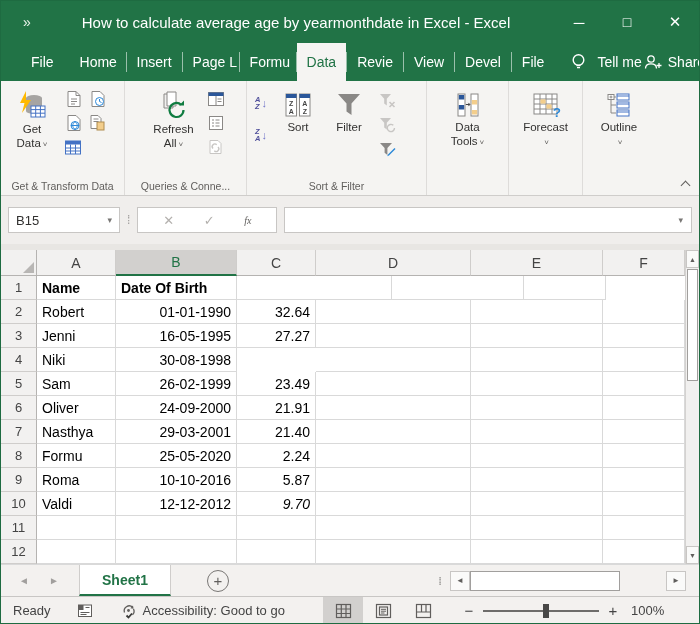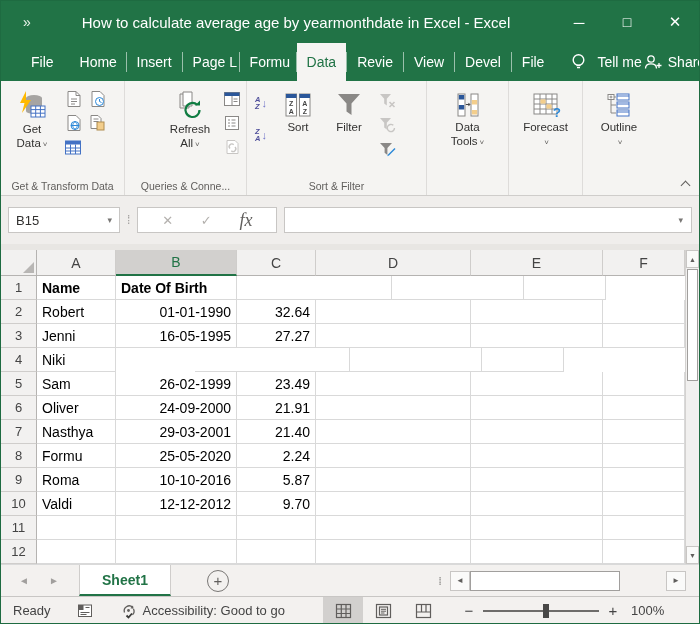--- a/index.html
+++ b/index.html
@@ -41,21 +41,21 @@
   .collapse { position:absolute; right:8px; bottom:6px; width:10px; height:10px; }
   .collapse::before { content:""; position:absolute; left:1px; top:3px; width:6px; height:6px; border-left:1.6px solid #605e5c; border-top:1.6px solid #605e5c; transform:rotate(45deg); }
 
   
   .fbar { height:48px; background:#f0eeec; display:flex; align-items:center; padding:0 7px; gap:7px; flex:none; }
   .namebox { width:112px; height:26px; background:#fff; border:1px solid #c8c6c4; display:flex; align-items:center; font-size:13px; color:#323130; padding:0 7px; }
   .namebox .nbarrow { margin-left:auto; color:#797775; font-size:9px; }
   .fdots { color:#a19f9d; font-size:12px; letter-spacing:0; }
   .fxbox { width:140px; height:26px; background:#fff; border:1px solid #c8c6c4; display:flex; align-items:center; justify-content:space-around; padding:0 10px; }
   .fxbox .gx { color:#b3b0ad; font-size:13px; }
-  .fxbox .fx { color:#605e5c; font-size:18px; font-family:"Liberation Serif",serif; font-style:italic; }
+  .fxbox .fx { color:#605e5c; font-size:10px; font-family:"Liberation Serif",serif; font-style:italic; }
   .finput { flex:1; height:26px; background:#fff; border:1px solid #c8c6c4; display:flex; align-items:center; padding:0 8px; font-size:13px; color:#323130; }
   .finput .fexp { margin-left:auto; color:#797775; font-size:9px; }
   .gapband { height:6px; background:#e8e6e3; flex:none; }
 
   
   .gridwrap { flex:none; display:flex; height:314px; }
   .gridmain { width:684px; display:flex; flex-direction:column; }
   .colheaders { height:26px; display:flex; }
   .corner { width:36px; height:26px; background:#f2f1f0; border-right:1px solid #b5b3b1; border-bottom:1px solid #b5b3b1; position:relative; }
   .corner::after { content:""; position:absolute; right:2px; bottom:2px; border-left:11px solid transparent; border-bottom:11px solid #b8b6b4; }
@@ -209,21 +209,21 @@
                   <path d="M1.5 9h15M1.5 12h15M6.5 5.5V15M11.5 5.5V15" stroke="#4472c4"></path>
                 </svg>
               </div>
           </div>
         </div>
       </div>
       <div class="rg-label">Get &amp; Transform Data</div>
     </div>
 
     <div class="rgroup" style="width:122px">
-      <div class="rg-content" style="justify-content:flex-end">
+      <div class="rg-content" style="justify-content:center">
         <div class="bigbtn" style="width:58px">
           <svg width="32" height="32" viewBox="0 0 32 32">
             <path d="M6 4h9v14H6z" fill="#f1f0ef" stroke="#8a8886"></path>
               <path d="M9 2h9v14H9z" fill="#fff" stroke="#8a8886"></path>
             <path d="M25.5 20a7 7 0 1 1-2.3-5.2" fill="none" stroke="#107c41" stroke-width="2.2"></path>
               <path d="M26 10.5v5h-5z" fill="#107c41"></path>
           </svg>
           <span class="bl"><span>Refresh</span></span>
           <span class="bl"><span>All</span><span class="chev">˅</span></span>
         </div>
@@ -427,20 +427,21 @@
             <div class="cell" style="width: 79px;">Jenni</div>
             <div class="cell num" style="width: 121px;">16-05-1995</div>
             <div class="cell num" style="width: 79px;">27.27</div>
             <div class="cell" style="width: 155px;"></div>
             <div class="cell" style="width: 132px;"></div>
             <div class="cell" style="width: 82px;"></div>
           </div>
           <div class="grow">
             <div class="rowhdr">4</div>
             <div class="cell" style="width: 79px;">Niki</div>
+            <div class="cell num" style="width: 121px;">30-08-1998</div>
             <div class="cell num" style="width: 79px; margin-top: 42px;">23.98</div>
             <div class="cell" style="width: 155px;"></div>
             <div class="cell" style="width: 132px;"></div>
             <div class="cell" style="width: 82px;"></div>
           </div>
           <div class="grow">
             <div class="rowhdr">5</div>
             <div class="cell" style="width: 79px;">Sam</div>
             <div class="cell num" style="width: 121px;">26-02-1999</div>
             <div class="cell num" style="width: 79px;">23.49</div>
@@ -481,21 +482,21 @@
             <div class="cell num" style="width: 121px;">10-10-2016</div>
             <div class="cell num" style="width: 79px;">5.87</div>
             <div class="cell" style="width: 155px;"></div>
             <div class="cell" style="width: 132px;"></div>
             <div class="cell" style="width: 82px;"></div>
           </div>
           <div class="grow">
             <div class="rowhdr">10</div>
             <div class="cell" style="width: 79px;">Valdi</div>
             <div class="cell num" style="width: 121px;">12-12-2012</div>
-            <div class="cell num" style="width: 79px;">9.70</div>
+            <div class="cell num" style="width: 79px; font-style: italic;">9.70</div>
             <div class="cell" style="width: 155px;"></div>
             <div class="cell" style="width: 132px;"></div>
             <div class="cell" style="width: 82px;"></div>
           </div>
           <div class="grow">
             <div class="rowhdr">11</div>
             <div class="cell" style="width: 79px;"></div>
             <div class="cell num" style="width: 121px;"></div>
             <div class="cell num" style="width: 79px;"></div>
             <div class="cell" style="width: 155px;"></div>

